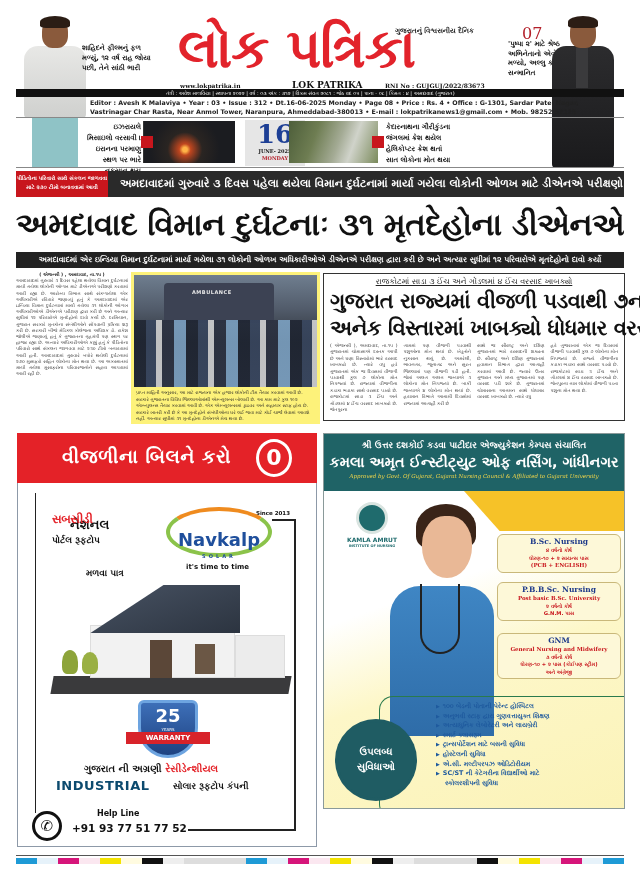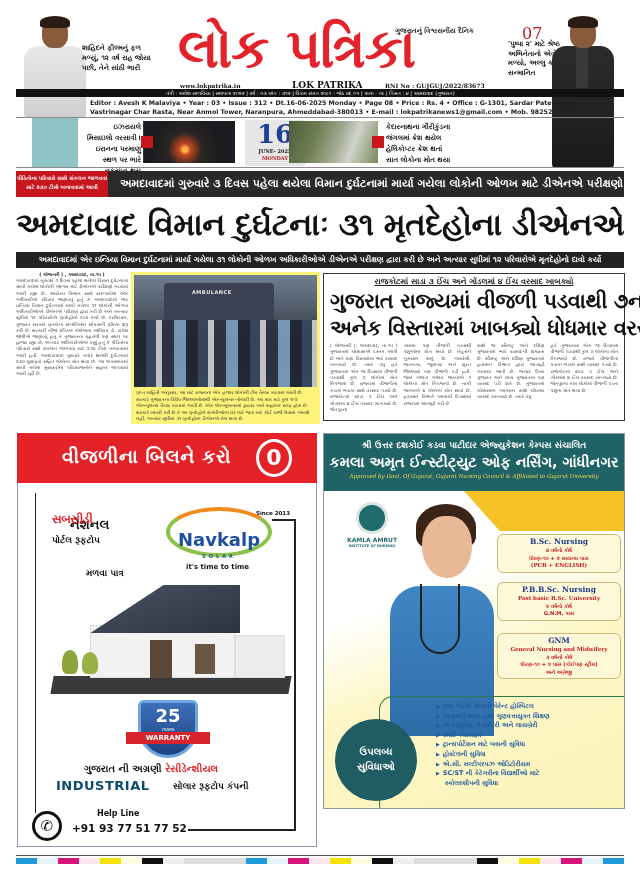--- a/index.html
+++ b/index.html
@@ -53,21 +53,21 @@
   .col-text { position: absolute; left: 16px; top: 272px; width: 112px; font-size: 4.6px; line-height: 6.2px; color: #333; text-align: justify; }
   .dateline { text-align: center; font-weight: bold; color: #222; }
   .photo-box { position: absolute; left: 131px; top: 272px; width: 189px; height: 152px; background: #fdf27a; padding: 3px; }
   .photo-img { width: 183px; height: 112px; background: linear-gradient(180deg, #6f7e8f 0%, #525c6b 30%, #2f343c 60%, #3e4654 100%); position: relative; overflow: hidden; }
   .ambulance { position: absolute; left: 30px; top: 8px; width: 110px; height: 40px; background: #3c4253; border-radius: 4px 4px 0 0; }
   .ambulance-label { position: absolute; left: 58px; top: 14px; color: #e8e8e8; font-size: 5px; font-weight: bold; letter-spacing: 0.5px; }
   .crowd { position: absolute; left: 0; top: 45px; width: 183px; height: 67px; background: repeating-linear-gradient(90deg, #1d2330 0 12px, #37455e 12px 22px, #d9d9d9 22px 28px, #2a3040 28px 40px, #7fa6c8 40px 52px); opacity: 0.85; }
   .photo-caption { font-size: 4.6px; line-height: 6.6px; color: #222; padding: 3px 2px 0 2px; }
 
   .rain-box { position: absolute; left: 323px; top: 273px; width: 302px; height: 148px; border: 1.5px solid #333; padding: 2px 6px; }
-  .rain-kicker { text-align: center; font-size: 8px; font-weight: bold; text-decoration: underline; color: #222; line-height: 12px; }
+  .rain-kicker { text-align: center; font-size: 8px; font-weight: normal; text-decoration: underline; color: #222; line-height: 12px; }
   .rain-h1 { font-size: 21px; line-height: 27px; font-weight: bold; white-space: nowrap; letter-spacing: -0.5px; }
   .rain-cols { display: flex; gap: 6px; margin-top: 1px; }
   .rain-col { flex: 1; font-size: 4.6px; line-height: 6.4px; color: #333; text-align: justify; }
   .solar-frame { position: absolute; left: 17px; top: 433px; width: 300px; height: 414px; border: 1px solid #8d99a8; background: #fff; }
   .solar-top { position: absolute; left: 17px; top: 433px; width: 300px; height: 50px; background: #e42228; color: #fff; }
   .solar-title { position: absolute; left: 45px; top: 12px; font-size: 19px; font-weight: bold; letter-spacing: 0.5px; }
   .zero-circle { position: absolute; left: 239px; top: 6px; width: 36px; height: 38px; border: 3px solid #fff; border-radius: 50%; text-align: center; font-size: 22px; line-height: 32px; font-weight: bold; }
   .solar-inner { position: absolute; left: 35px; top: 493px; width: 260px; height: 320px; border-left: 1.5px solid #222; }
   .since { position: absolute; left: 256px; top: 510px; font-size: 5.5px; font-weight: bold; }
   .inner-line { position: absolute; left: 272px; top: 519px; width: 24px; height: 2px; background: #222; }

